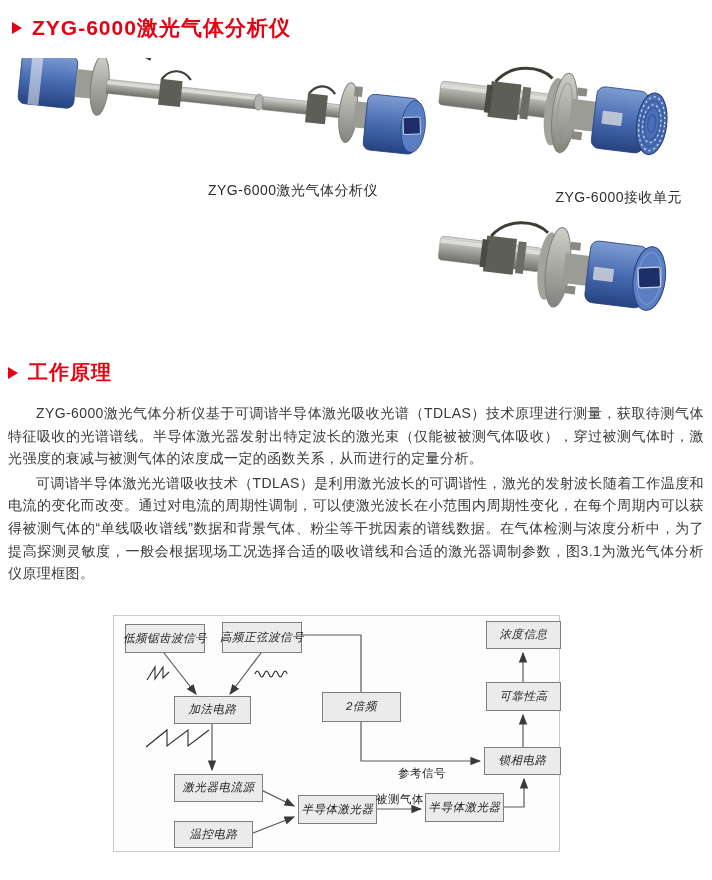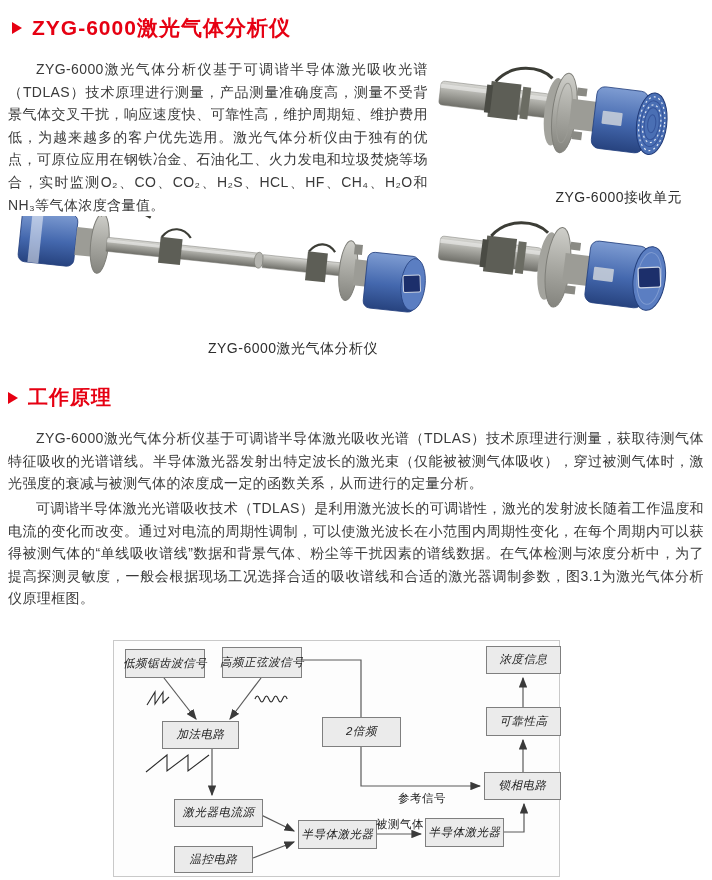--- a/index.html
+++ b/index.html
@@ -85,21 +85,20 @@
 
 <div class="page">
 
   <div class="sec-header first">
     <span class="marker"></span>
     <h1 class="sec-title">ZYG-6000激光气体分析仪</h1>
   </div>
 
   <div class="row">
     <div class="col-left">
-      <p class="body-text">ZYG-6000激光气体分析仪基于可调谐半导体激光吸收光谱（TDLAS）技术原理进行测量，产品测量准确度高，测量不受背景气体交叉干扰，响应速度快、可靠性高，维护周期短、维护费用低，为越来越多的客户优先选用。激光气体分析仪由于独有的优点，可原位应用在钢铁冶金、石油化工、火力发电和垃圾焚烧等场合，实时监测O₂、CO、CO₂、H₂S、HCL、HF、CH₄、H₂O和NH₃等气体浓度含量值。</p>
 
       <figure class="fig fig-analyzer">
         <svg width="420" height="116" viewBox="0 0 420 116">
           <g transform="rotate(6 210 50)">
 
             <rect x="10" y="14" width="56" height="52" rx="7" fill="url(#gBlue)" stroke="#24407e" stroke-width="0.8"></rect>
             <rect x="20" y="14" width="11" height="52" fill="#ffffff" opacity="0.5"></rect>
             <rect x="66" y="26" width="16" height="28" fill="#9c9c96"></rect>
             <ellipse cx="90" cy="40" rx="9" ry="30" fill="url(#gFlange)" stroke="#7e7e78"></ellipse>
             <path d="M88,12 C103,2 124,2 138,9" fill="none" stroke="#3c3d36" stroke-width="2.5"></path>
@@ -213,21 +212,21 @@
       <g stroke="#2a2a2a" stroke-width="1.1" fill="none">
         <polyline points="33,64 41,51 41,63 49,51 49,62 55,56"></polyline>
         <path d="M141,58 q2.3,-6 4.6,0 q2.3,6 4.6,0 q2.3,-6 4.6,0 q2.3,6 4.6,0 q2.3,-6 4.6,0 q2.3,6 4.6,0 q2.3,-6 4.6,0"></path>
         <polyline points="32,131 53,114 53,130 74,114 74,130 95,114"></polyline>
       </g>
     </svg>
 
     <div class="dbox" style="left:11px;top:8px;width:80px;height:29px">低频锯齿波信号</div>
     <div class="dbox" style="left:108px;top:6px;width:80px;height:31px">高频正弦波信号</div>
     <div class="dbox" style="left:372px;top:5px;width:75px;height:28px">浓度信息</div>
-    <div class="dbox" style="left:48px;top:80px;width:77px;height:28px">加法电路</div>
+    <div class="dbox" style="left:60px;top:80px;width:77px;height:28px">加法电路</div>
     <div class="dbox" style="left:208px;top:76px;width:79px;height:30px">2倍频</div>
     <div class="dbox" style="left:372px;top:66px;width:75px;height:29px">可靠性高</div>
     <div class="dbox" style="left:370px;top:131px;width:77px;height:28px">锁相电路</div>
     <div class="dbox" style="left:60px;top:158px;width:89px;height:28px">激光器电流源</div>
     <div class="dbox" style="left:184px;top:179px;width:79px;height:29px">半导体激光器</div>
     <div class="dbox" style="left:60px;top:205px;width:79px;height:27px">温控电路</div>
     <div class="dbox" style="left:311px;top:177px;width:79px;height:29px">半导体激光器</div>
 
     <span class="edge-label" style="left:284px;top:150px">参考信号</span>
     <span class="edge-label" style="left:262px;top:176px">被测气体</span>

